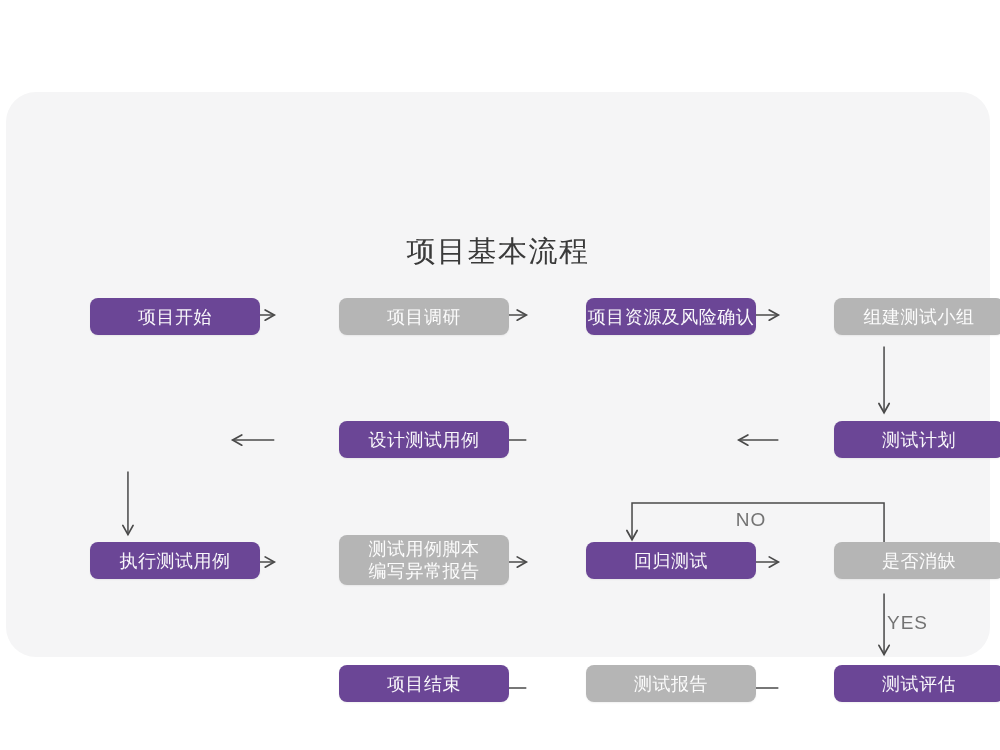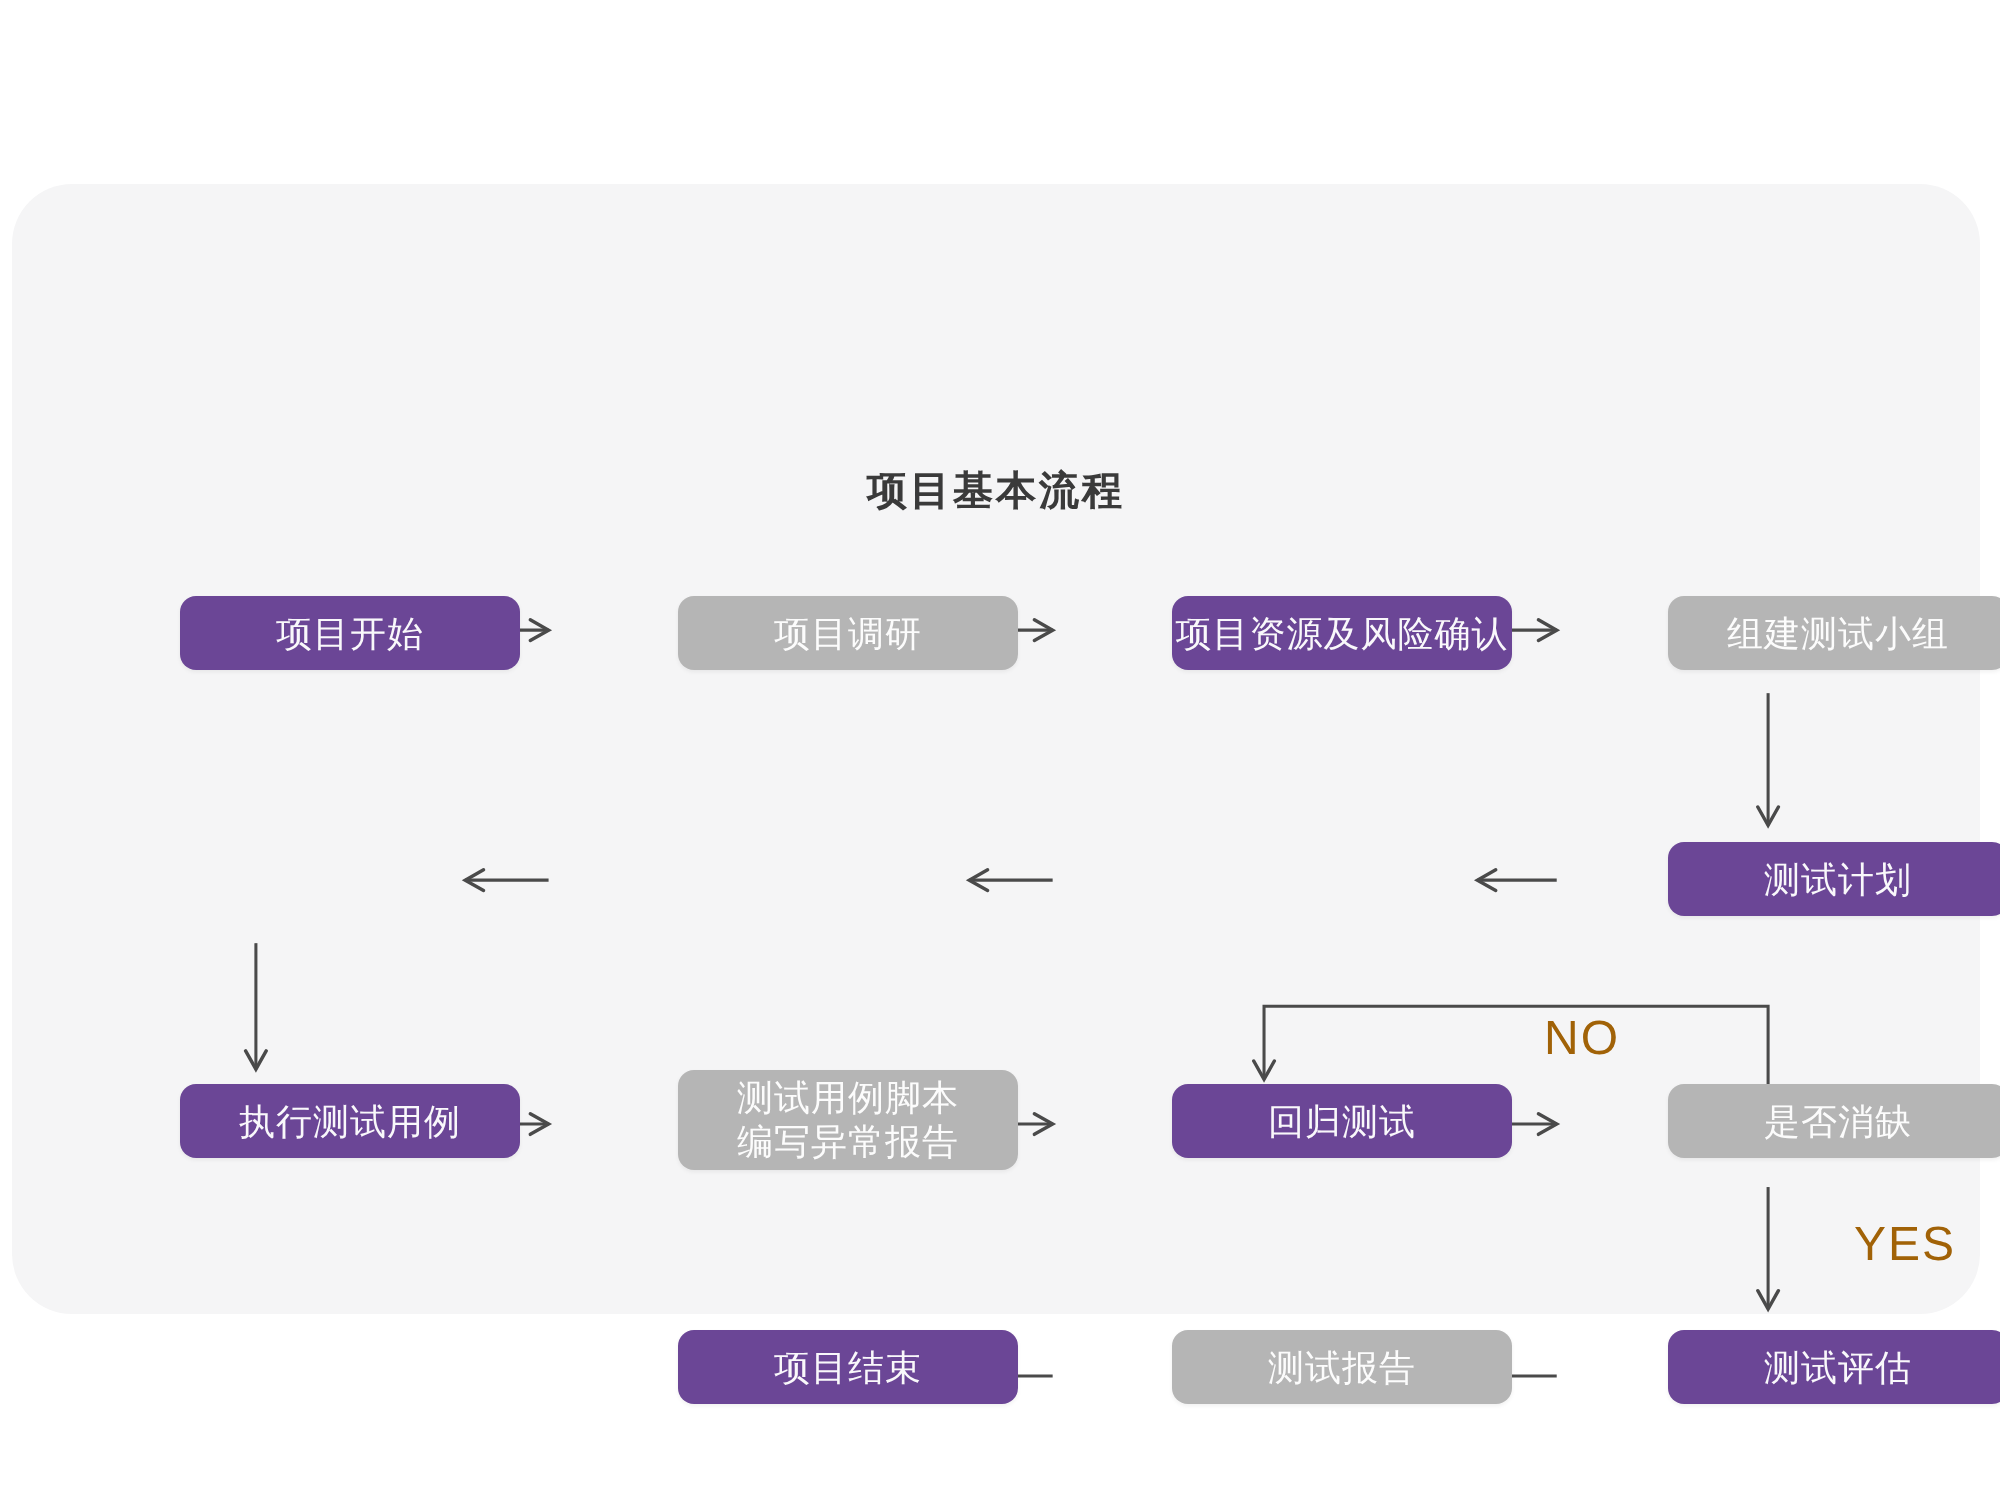--- a/index.html
+++ b/index.html
@@ -6,38 +6,38 @@
   body{
     width:1000px;height:750px;background:#ffffff;overflow:hidden;position:relative;
     font-family:"Liberation Sans","DejaVu Sans",sans-serif;
   }
   .canvas{
     position:absolute;left:6px;top:92px;width:984px;height:565px;
     background:var(--canvas-bg,#f5f5f6);border-radius:30px;
   }
   .page-title{
     position:absolute;left:0;right:0;top:140px;text-align:center;
-    font-size:20px;font-weight:700;letter-spacing:1.5px;color:var(--title-color,#3a3a3a);
+    font-size:29px;font-weight:400;letter-spacing:1.5px;color:var(--title-color,#3a3a3a);
   }
   .node{
     position:absolute;width:170px;height:37px;border-radius:8px;
     display:flex;align-items:center;justify-content:center;text-align:center;
     font-size:18px;letter-spacing:0.5px;color:rgba(255,255,255,0.96);
     white-space:pre-line;line-height:22px;
     box-shadow:0 1px 2px rgba(0,0,0,0.06);
     margin-left:43px;
   }
   .node.purple{background:var(--accent-purple,#6b4696);}
   .node.gray{background:var(--node-gray,#b5b5b5);}
   .node.tall{height:50px;}
   .edges{position:absolute;left:0;top:0;width:1000px;height:750px;pointer-events:none;}
   .edges line,.edges polyline{stroke:var(--arrow-color,#4a4a4a);stroke-width:1.5;fill:none;}
   .edges marker path{stroke:var(--arrow-color,#4a4a4a);}
   .edge-label{
-    position:absolute;font-size:24px;color:#a16207;letter-spacing:1px;margin-left:40px;
+    position:absolute;font-size:19px;color:#737373;letter-spacing:1px;
   }
   .edge-label.no{left:745px;top:428px;transform:translate(-50%,-50%);}
   .edge-label.yes{left:881px;top:531px;transform:translateY(-50%);}
 </style>
 </head>
 <body>
 
 <div class="canvas">
 
   <svg class="edges" viewBox="6 92 984 565" aria-hidden="true">
@@ -72,20 +72,21 @@
   </svg>
 
   <div class="page-title">项目基本流程</div>
 
   <div class="node purple" style="left:41px;top:206px">项目开始</div>
   <div class="node gray" style="left:290px;top:206px">项目调研</div>
   <div class="node purple" style="left:537px;top:206px">项目资源及风险确认</div>
   <div class="node gray" style="left:785px;top:206px">组建测试小组</div>
 
   <div class="node purple" style="left:785px;top:329px">测试计划</div>
+  <div class="node purple" style="left:290px;top:329px">设计测试用例</div>
 
   <div class="node purple" style="left:41px;top:450px">执行测试用例</div>
   <div class="node gray tall" style="left:290px;top:443px">测试用例脚本
 编写异常报告</div>
   <div class="node purple" style="left:537px;top:450px">回归测试</div>
   <div class="node gray" style="left:785px;top:450px">是否消缺</div>
 
   <div class="node purple" style="left:785px;top:573px">测试评估</div>
   <div class="node gray" style="left:537px;top:573px">测试报告</div>
   <div class="node purple" style="left:290px;top:573px">项目结束</div>

